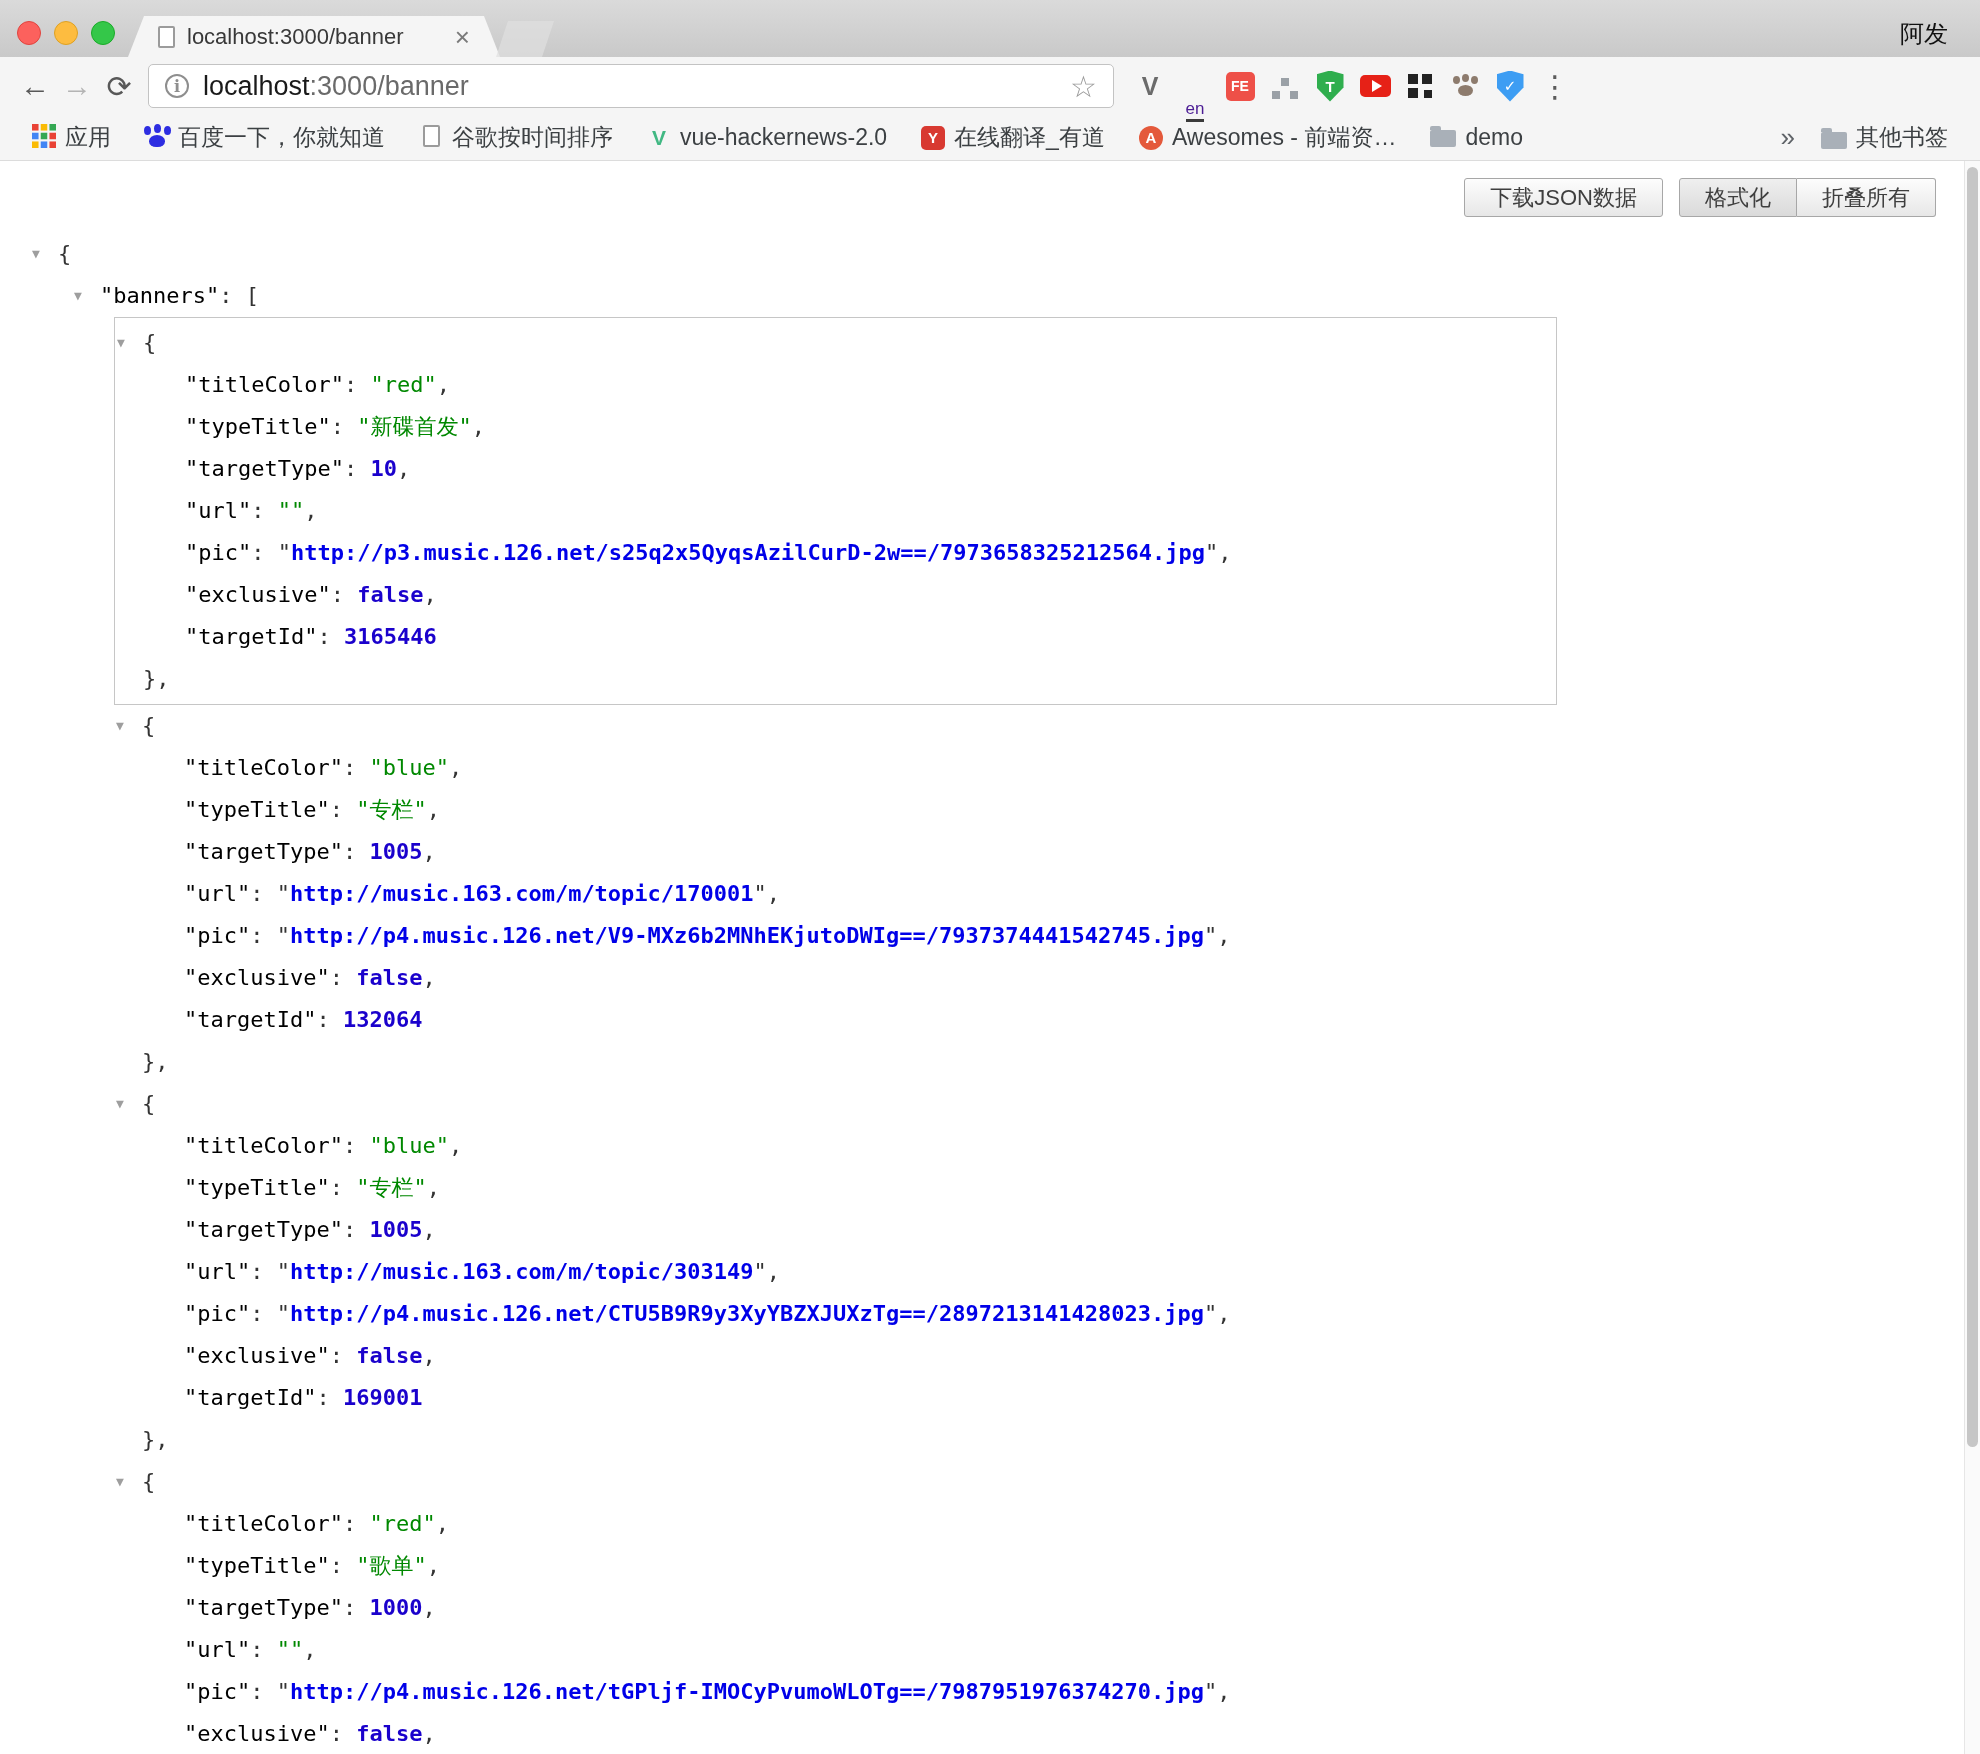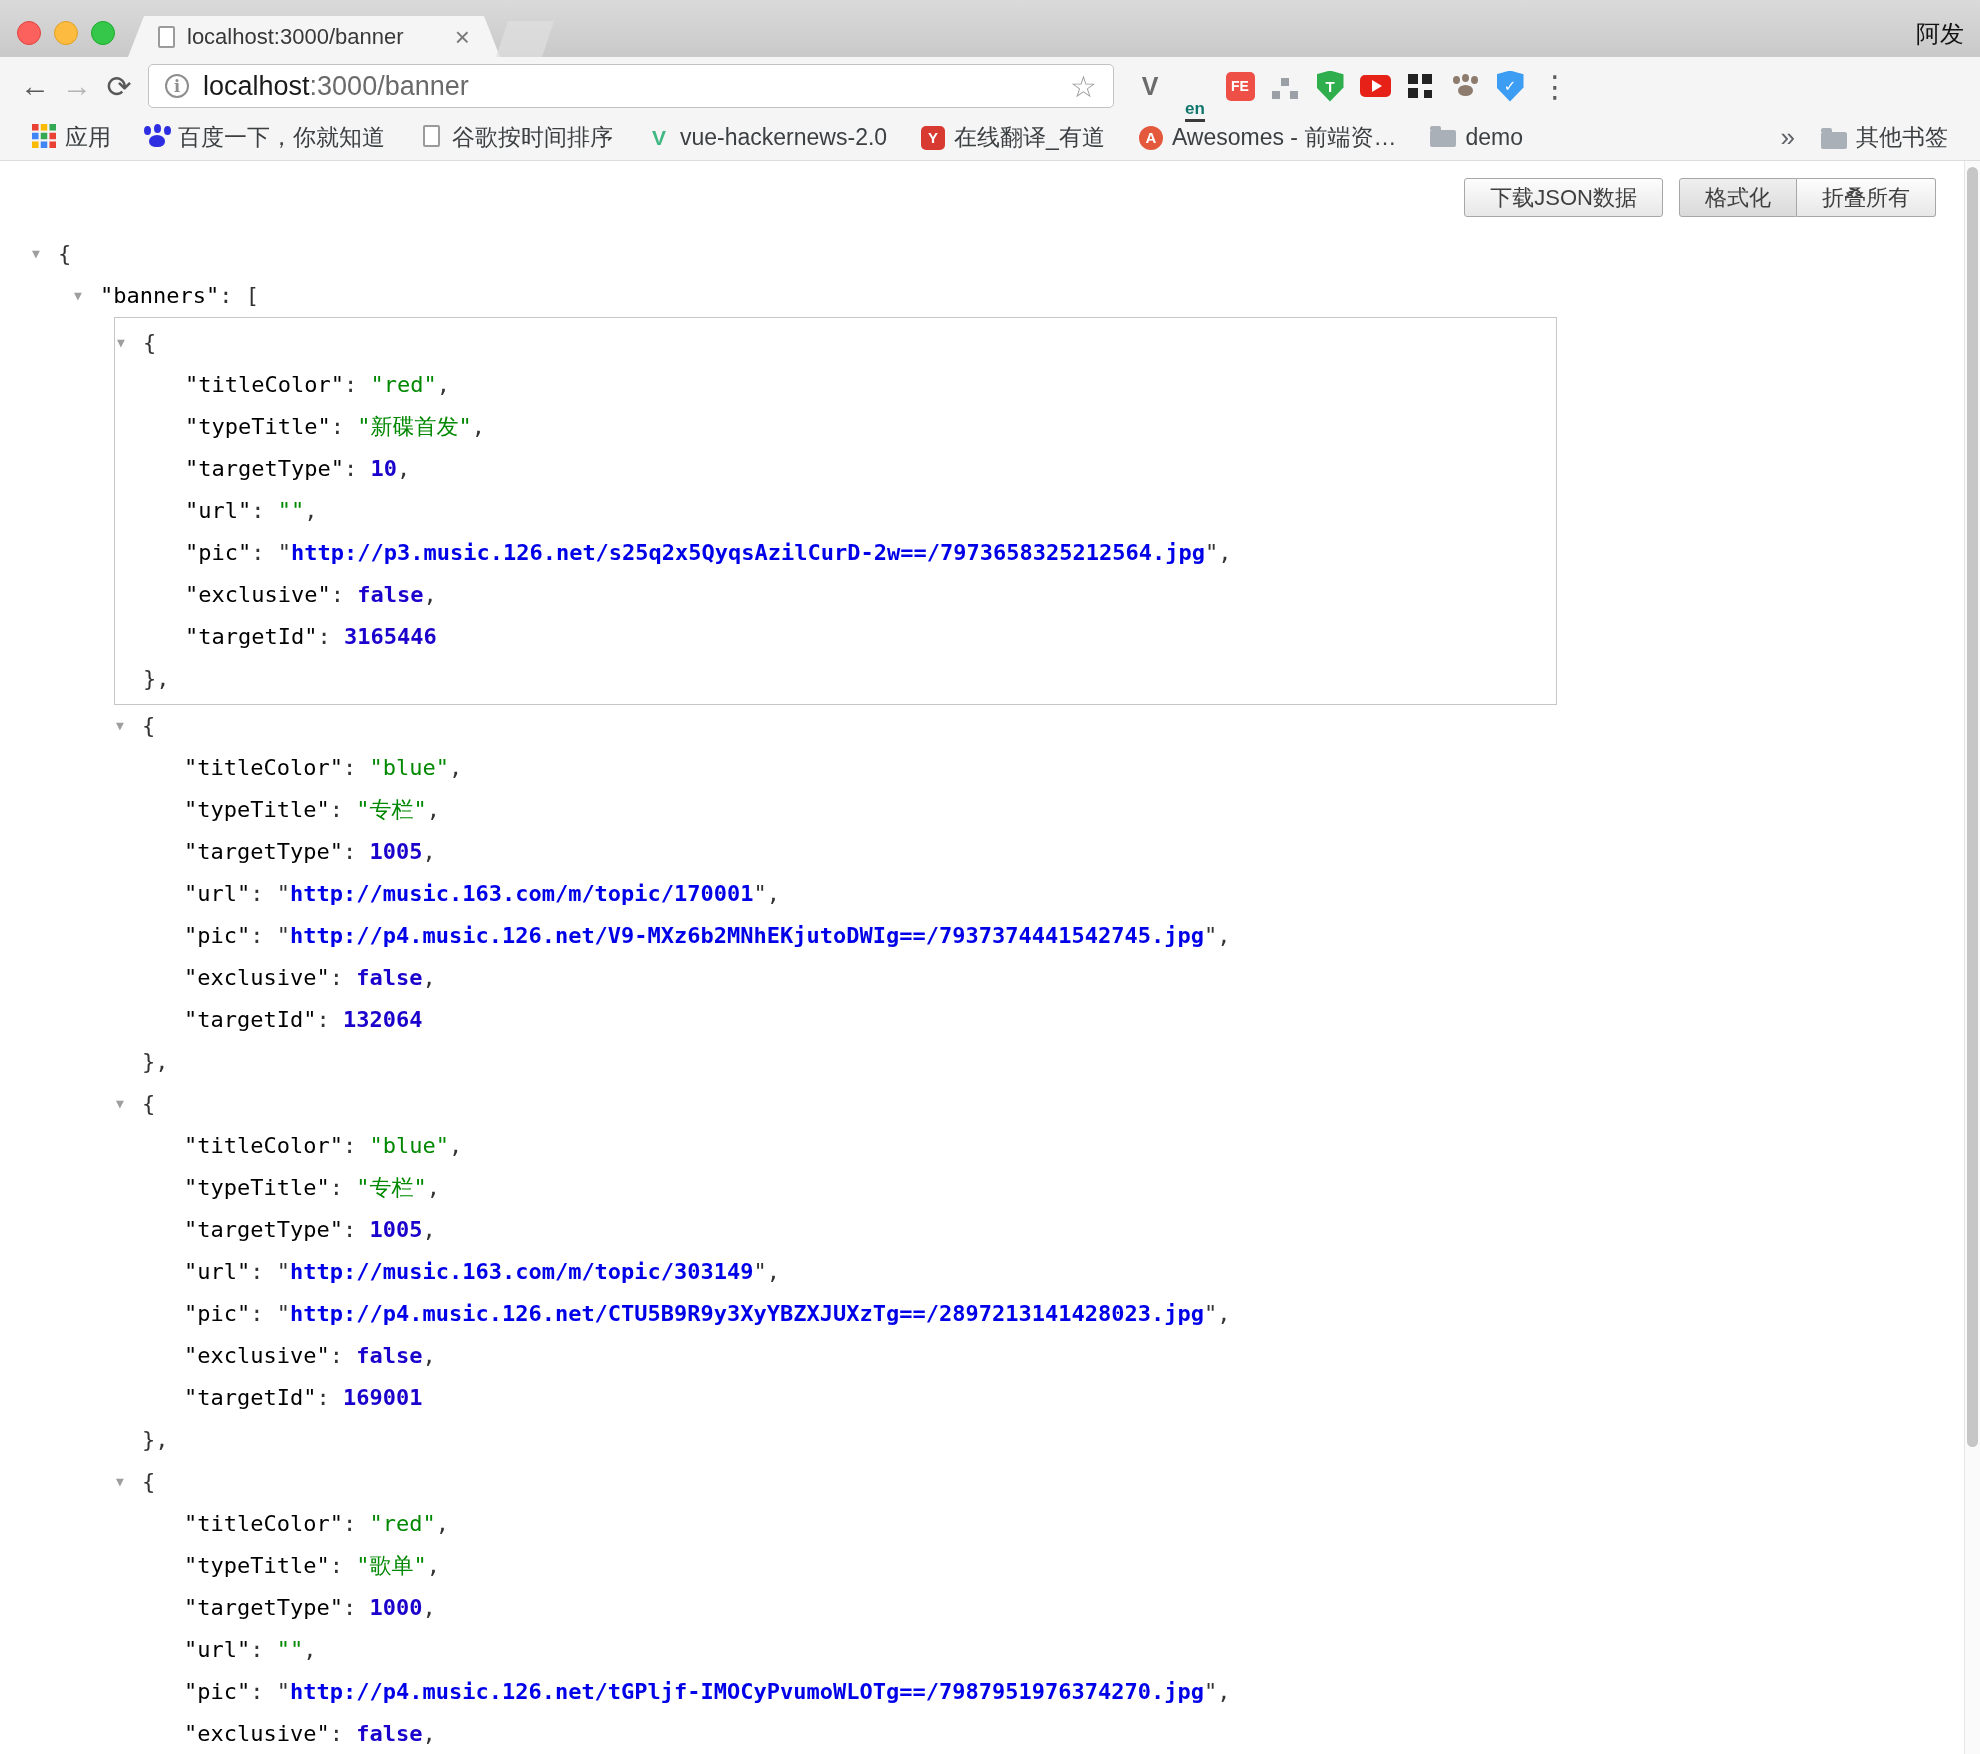--- a/index.html
+++ b/index.html
@@ -16,41 +16,41 @@
   .tl.yellow { background:#fdbc40; border:1px solid #dea123; }
   .tl.green  { background:#34c749; border:1px solid #1aab29; }
 
   .tab { position:absolute; left:128px; bottom:0; width:372px; height:41px;
          background:#f5f5f5; clip-path:polygon(0 100%, 16px 0, calc(100% - 16px) 0, 100% 100%);
          display:flex; align-items:center; padding:0 30px; gap:12px; }
   .tab-title { font-size:22px; color:#383838; white-space:nowrap; overflow:hidden; flex:1; }
   .tab-close { font-size:26px; color:#7a7a7a; line-height:1; }
   .newtab { position:absolute; left:496px; bottom:0; width:58px; height:36px; background:#dfdfdf;
             clip-path:polygon(12px 0, 100% 0, calc(100% - 12px) 100%, 0 100%); opacity:.7; }
-  .profile-name { position:absolute; right:16px; top:18px; font-size:24px; color:#111; }
+  .profile-name { position:absolute; right:32px; top:18px; font-size:24px; color:#111; }
 
   
   .navbar { height:58px; background:#f5f5f5; display:flex; align-items:center; padding:0 14px; }
   .navbtn { width:42px; text-align:center; font-size:30px; color:#585858; }
   .navbtn.disabled { color:#b4b4b4; }
   .addressbar { width:966px; height:44px; margin-left:8px; background:#fff; border:1px solid #c3c3c3;
                 border-radius:5px; display:flex; align-items:center; padding:0 16px; gap:14px; }
   .info-ic { width:24px; height:24px; border:2px solid #8e8e8e; border-radius:50%; color:#8e8e8e;
              font-size:16px; font-weight:bold; display:flex; align-items:center; justify-content:center;
              font-family:"DejaVu Serif",serif; flex:none; }
   .url { font-size:27px; white-space:nowrap; overflow:hidden; flex:1; }
   .url .host { color:#1a1a1a; }
   .url .rest { color:#6a6a6a; }
   .star-ic { font-size:30px; color:#9a9a9a; }
 
   .ext-row { display:flex; align-items:center; margin-left:18px; gap:9px; }
   .ext { width:36px; height:36px; display:flex; align-items:center; justify-content:center; }
   .ext i { font-style:normal; }
   .ext-vimium i { color:#6b6b6b; font-size:25px; font-weight:bold; }
-  .ext-translate i { color:#0f766e; font-size:17px; font-weight:bold; border-bottom:3px solid #3a3a3a;margin-top:48px; }
+  .ext-translate i { color:#4c1d95; font-size:17px; font-weight:normal; border-bottom:3px solid #3a3a3a;margin-top:48px; }
   .ext-fe i { display:flex; align-items:center; justify-content:center; width:29px; height:29px;
               border-radius:5px; background:#ee5048; color:#fff; font-size:14px; font-weight:bold; }
   .ext-org i { display:block; width:8px; height:8px; background:#9aa0a6; margin-top:-8px;
                box-shadow:-9px 13px 0 #9aa0a6, 9px 13px 0 #9aa0a6; }
   .ext-shield-t i, .ext-shield-check i { display:flex; align-items:center; justify-content:center;
                width:27px; height:31px; color:#fff; font-size:15px; font-weight:bold;
                clip-path:polygon(50% 0,100% 12%,100% 55%,50% 100%,0 55%,0 12%); }
   .ext-shield-t i { background:#2fae4e; }
   .ext-shield-check i { background:#3d9df3; }
   .ext-youtube i { display:block; width:31px; height:22px; background:#e62117; border-radius:5px; position:relative; }

